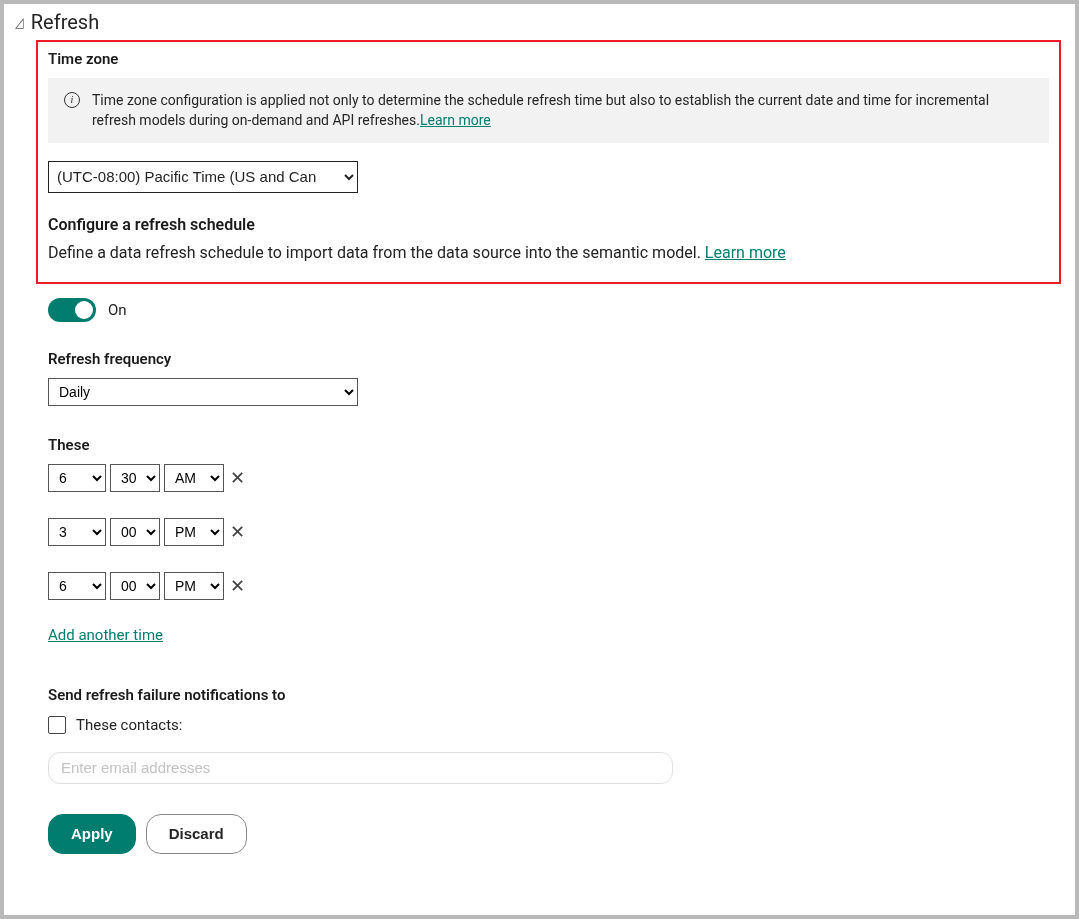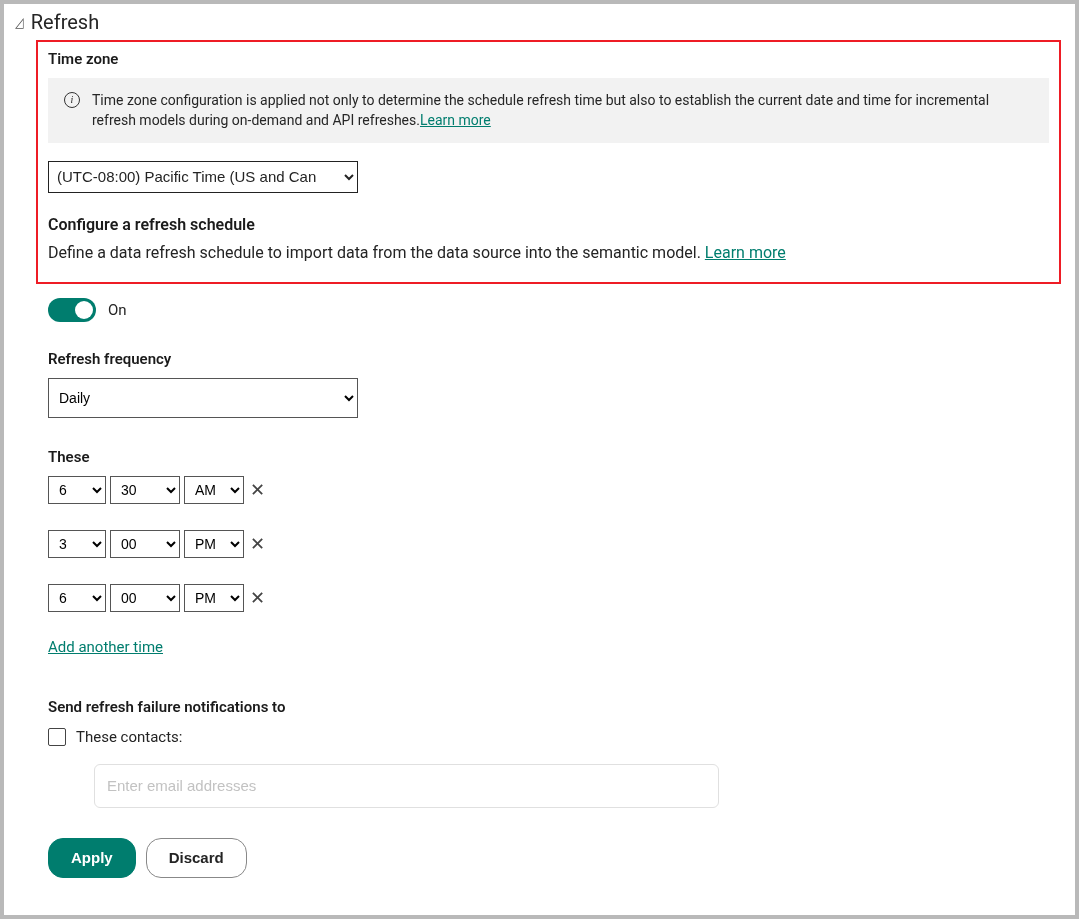--- a/index.html
+++ b/index.html
@@ -123,21 +123,21 @@
   }
 
   .field-label {
     font-weight:600;
     font-size:15px;
     color:#1b1b1b;
     margin:0 0 10px 0;
   }
   .freq-select {
     width:310px;
-    height:40px;
+    height:28px;
     border:1px solid #555;
     font-size:14px;
     padding:1px 6px;
     background:#fff;
   }
 
   .time-section { margin-top:30px; }
   .time-rows { display:flex; flex-direction:column; gap:26px; margin-top:2px; }
   .time-row {
     display:flex;
@@ -145,21 +145,21 @@
     gap:4px;
   }
   .time-row select {
     height:28px;
     border:1px solid #555;
     font-size:14px;
     background:#fff;
     padding:1px 2px 1px 6px;
   }
   .sel-hour  { width:58px; }
-  .sel-min   { width:70px; }
+  .sel-min   { width:50px; }
   .sel-ampm  { width:60px; }
   .remove-x {
     font-size:18px;
     color:#444;
     cursor:pointer;
     padding:0 2px;
     line-height:1;
     user-select:none;
   }
   .add-time {
@@ -190,28 +190,27 @@
   .chk.checked {
     background:#007d6e;
     border-color:#007d6e;
     color:#fff;
   }
   .chk.checked svg { display:block; }
   .chk svg { display:none; }
 
   .contacts-input {
     width:625px;
-    height:44px;
+    height:32px;
     border:1px solid #e0e0e0;
-    border-radius:6px;
+    border-radius:12px;
     padding: 0 12px;
     font-size:15px;
     color:#888;
     margin-top:18px;
-    margin-left:46px;
   }
   .contacts-input::placeholder { color:#c2c2c2; }
 
   .btn-row {
     margin-top:30px;
     display:flex;
     gap:10px;
   }
   .btn {
     height:40px;

